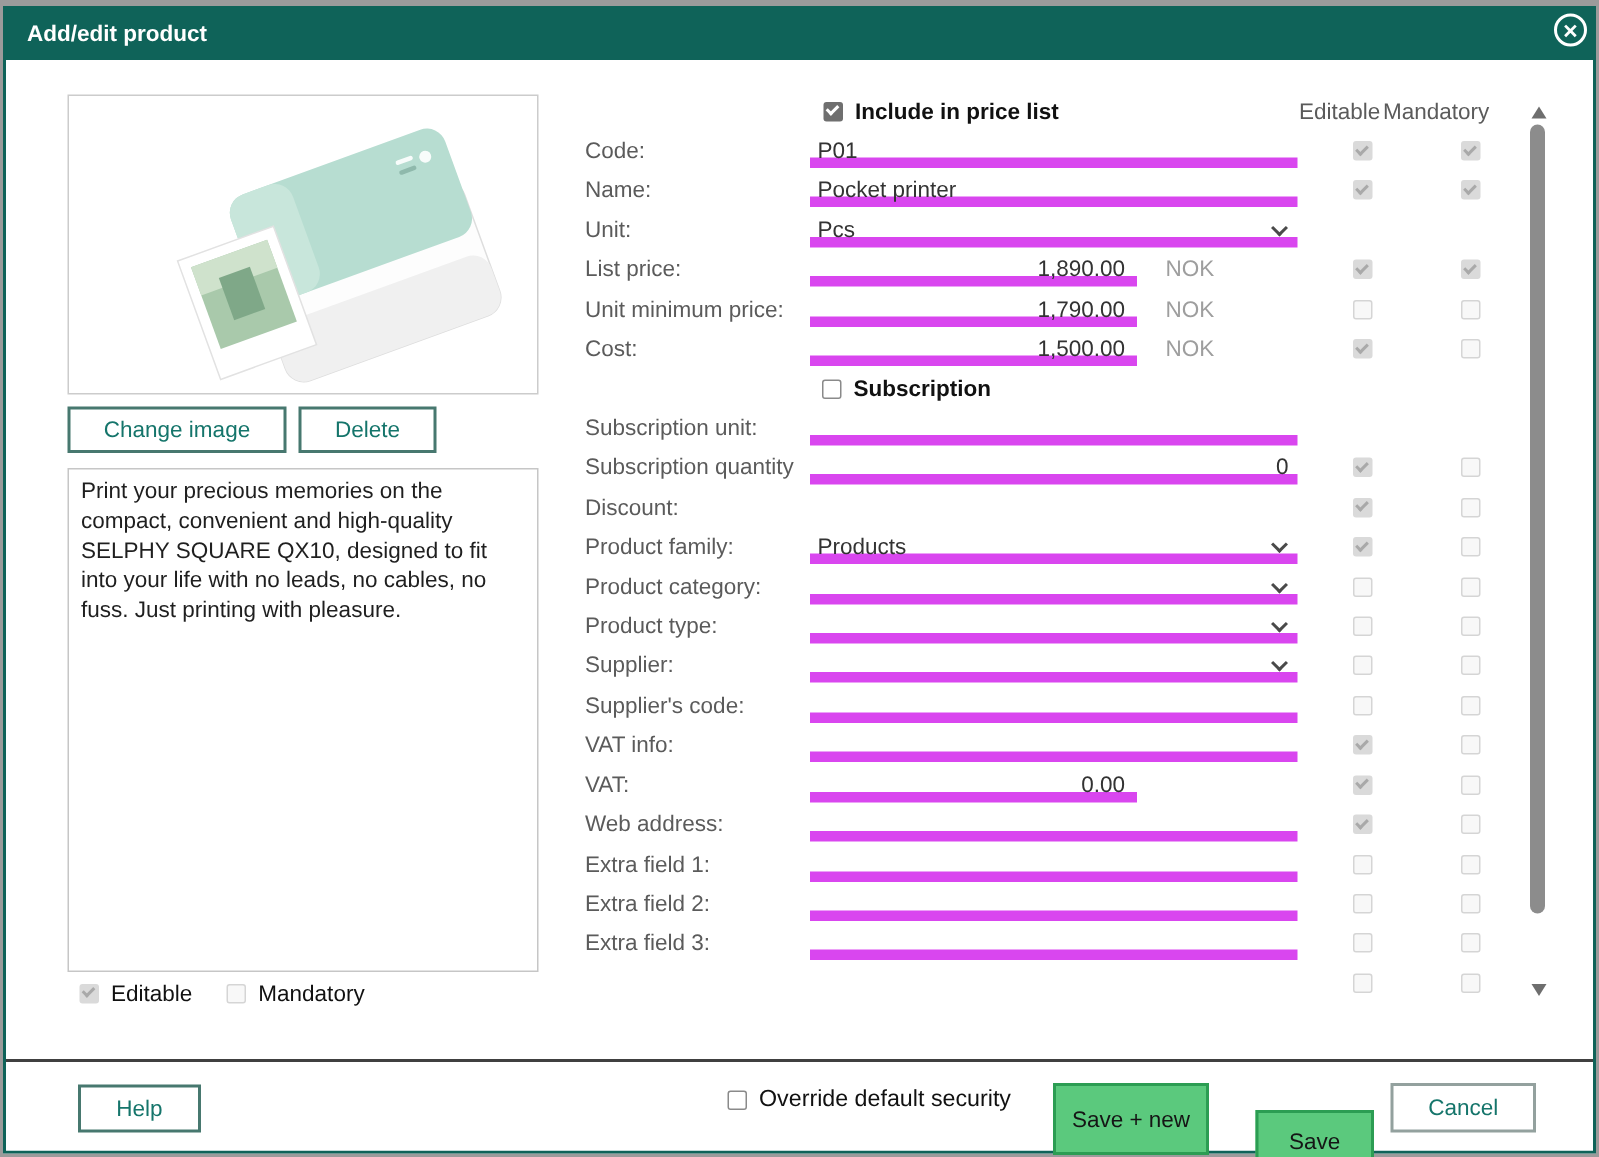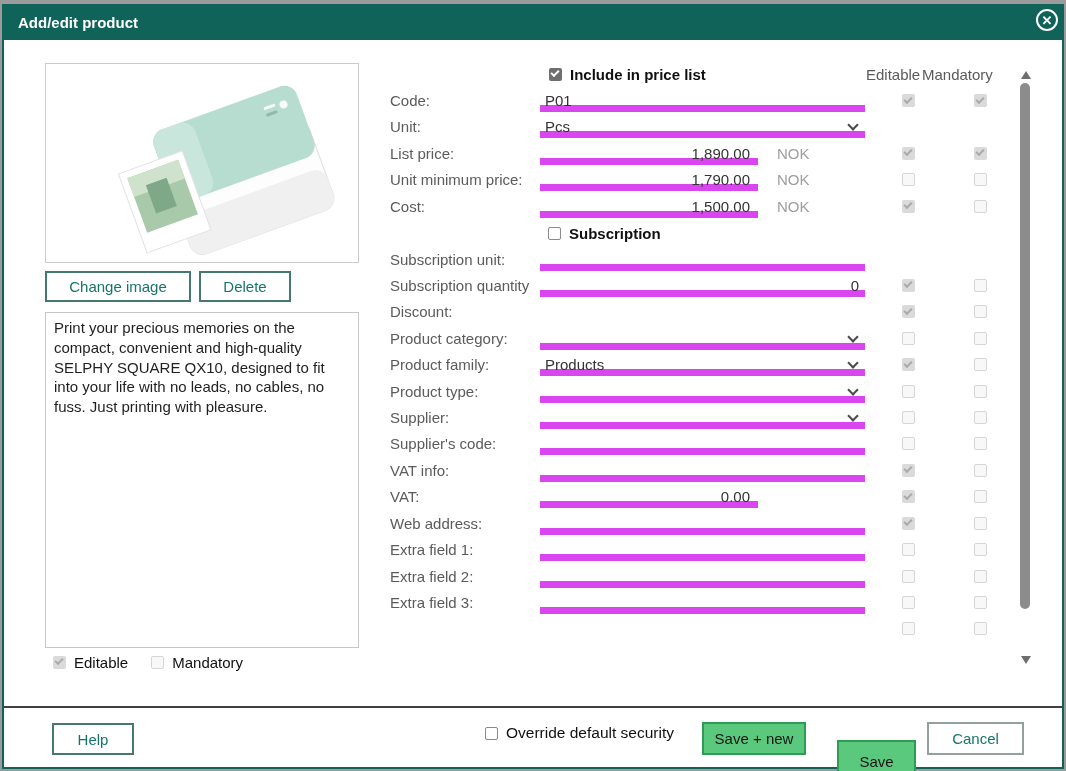--- a/index.html
+++ b/index.html
@@ -69,21 +69,21 @@
   .sb-thumb { position:absolute; left:1016px; top:77px; width:10px; height:526px; background:#8c8c8c; border-radius:5px; }
   .sb-down { position:absolute; left:1017px; top:650px; width:0; height:0;
              border-left:5px solid transparent; border-right:5px solid transparent; border-top:8px solid #6e6e6e; }
 
   
   .footer { position:absolute; left:0; top:700px; width:100%; height:61px; border-top:2px solid #404040; background:#fff; }
   .btn-help { position:absolute; left:48px; top:15px; width:82px; height:32px; }
   .override-row { position:absolute; left:481px; top:16px; height:18px; display:flex; align-items:center; }
   .override-label { margin-left:8px; font-size:15.5px; font-weight:500; color:#111; }
   .btn-green { background:#5bc97d; border:2px solid #2c9d53; color:#151515; }
-  .btn-savenew { position:absolute; left:698px; top:14px; width:104px; height:33px; }
+  .btn-savenew { position:absolute; left:698px; top:14px; width:104px; height:48px; }
   .btn-save { position:absolute; left:833px; top:32px; width:79px; height:43px; }
   .btn-cancel { position:absolute; left:923px; top:14px; width:97px; height:33px; border:2px solid #93a19e; color:#15756b; }
 </style>
 </head>
 <body>
 
 <div class="dialog">
 
   <div class="titlebar">
     <span class="title">Add/edit product</span>
@@ -131,20 +131,26 @@
   <span class="col-head col-head-mandatory">Mandatory</span>
 
   <div class="form-area">
       <div class="form-row">
         <span class="row-label">Code:</span>
         <div class="field f-wide">P01</div>
         <span class="cb col-editable cb-disabled-checked"></span>
         <span class="cb col-mandatory cb-disabled-checked"></span>
       </div>
       <div class="form-row">
+        <span class="row-label">Name:</span>
+        <div class="field f-wide">Pocket printer</div>
+        <span class="cb col-editable cb-disabled-checked"></span>
+        <span class="cb col-mandatory cb-disabled-checked"></span>
+      </div>
+      <div class="form-row">
         <span class="row-label">Unit:</span>
         <div class="field f-wide">Pcs<span class="chevron"></span></div>
       </div>
       <div class="form-row">
         <span class="row-label">List price:</span>
         <div class="field f-price">1,890.00</div>
         <span class="suffix">NOK</span>
         <span class="cb col-editable cb-disabled-checked"></span>
         <span class="cb col-mandatory cb-disabled-checked"></span>
       </div>
@@ -177,31 +183,31 @@
         <div class="field f-wide f-right">0</div>
         <span class="cb col-editable cb-disabled-checked"></span>
         <span class="cb col-mandatory cb-light"></span>
       </div>
       <div class="form-row">
         <span class="row-label">Discount:</span>
         <span class="cb col-editable cb-disabled-checked"></span>
         <span class="cb col-mandatory cb-light"></span>
       </div>
       <div class="form-row">
+        <span class="row-label">Product family:</span>
+        <div class="field f-wide">Products<span class="chevron"></span></div>
+        <span class="cb col-editable cb-disabled-checked"></span>
+        <span class="cb col-mandatory cb-light"></span>
+      </div>
+      <div class="form-row">
         <span class="row-label">Product category:</span>
         <div class="field f-wide">
           <span class="chevron"></span>
         </div>
         <span class="cb col-editable cb-light"></span>
-        <span class="cb col-mandatory cb-light"></span>
-      </div>
-      <div class="form-row">
-        <span class="row-label">Product family:</span>
-        <div class="field f-wide">Products<span class="chevron"></span></div>
-        <span class="cb col-editable cb-disabled-checked"></span>
         <span class="cb col-mandatory cb-light"></span>
       </div>
       <div class="form-row">
         <span class="row-label">Product type:</span>
         <div class="field f-wide">
           <span class="chevron"></span>
         </div>
         <span class="cb col-editable cb-light"></span>
         <span class="cb col-mandatory cb-light"></span>
       </div>

